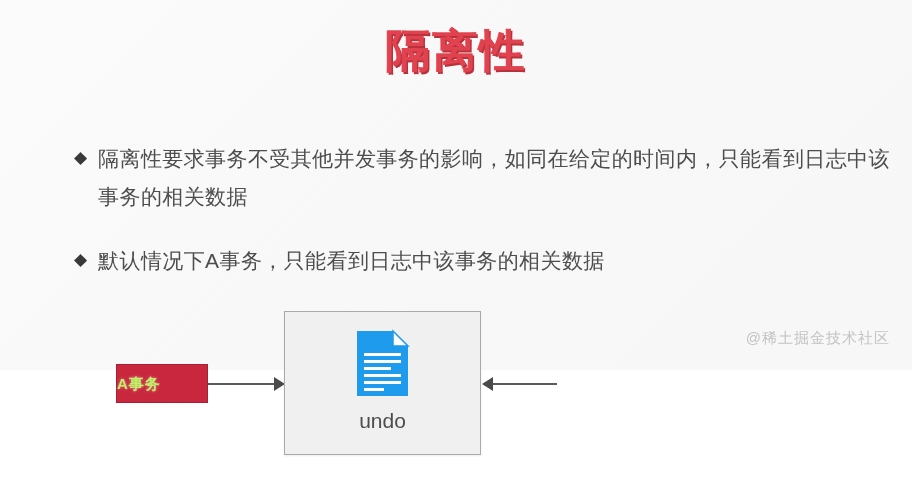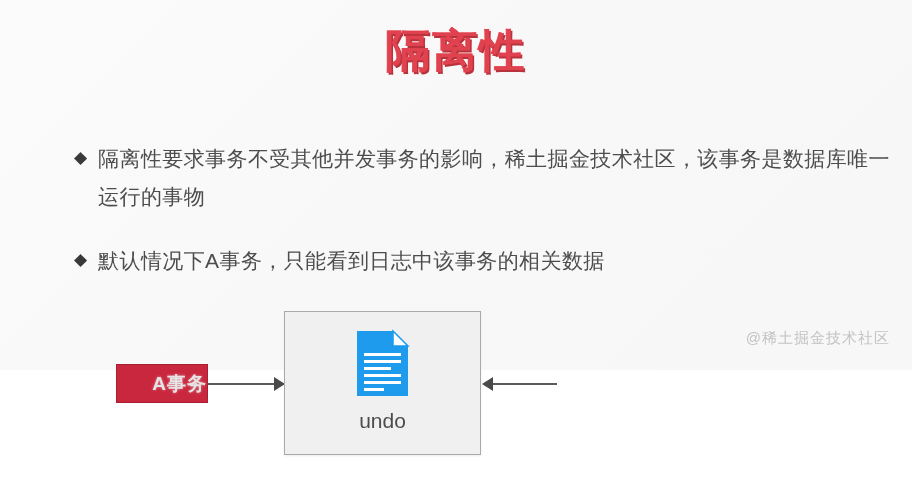--- a/index.html
+++ b/index.html
@@ -72,24 +72,24 @@
     top: 300px;
     width: 912px;
     height: 178px;
   }
 
   .txn-box {
     position: absolute;
     box-sizing: border-box;
     background: #c9273e;
     border: 1px solid #a81f33;
-    color: #e5e5e5;
-    font-size: 19px;
+    color: #bef264;
+    font-size: 15px;
     font-weight: bold;
-    text-align: right;
+    text-align: left;
     white-space: nowrap;
     letter-spacing: 1px;
     text-shadow: 0 0 3px rgba(255,255,255,0.45);
   }
   #txn-a {
     left: 116px;
     top: 64px;
     width: 92px;
     height: 39px;
     line-height: 37px;
@@ -187,21 +187,21 @@
 <body>
 
 <div id="slide">
 
   <div id="title">隔离性</div>
 
   <div id="bullets">
 
     <div class="bullet">
       <span class="bullet-marker">◆</span>
-      <span class="bullet-text">隔离性要求事务不受其他并发事务的影响，稀土掘金技术社区，该事务是数据库唯一运行的事物</span>
+      <span class="bullet-text">隔离性要求事务不受其他并发事务的影响，如同在给定的时间内，只能看到日志中该事务的相关数据</span>
     </div>
 
     <div class="bullet">
       <span class="bullet-marker">◆</span>
       <span class="bullet-text">默认情况下A事务，只能看到日志中该事务的相关数据</span>
     </div>
 
   </div>
 
   <div id="diagram">

